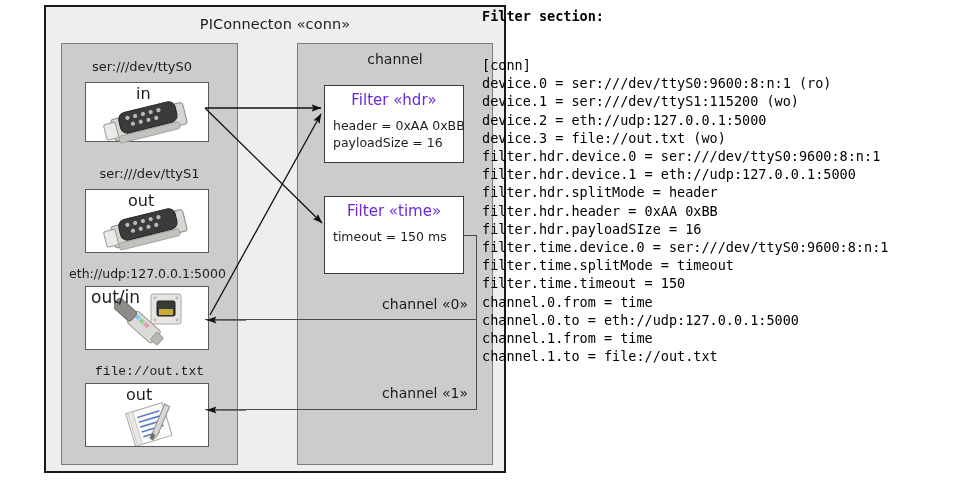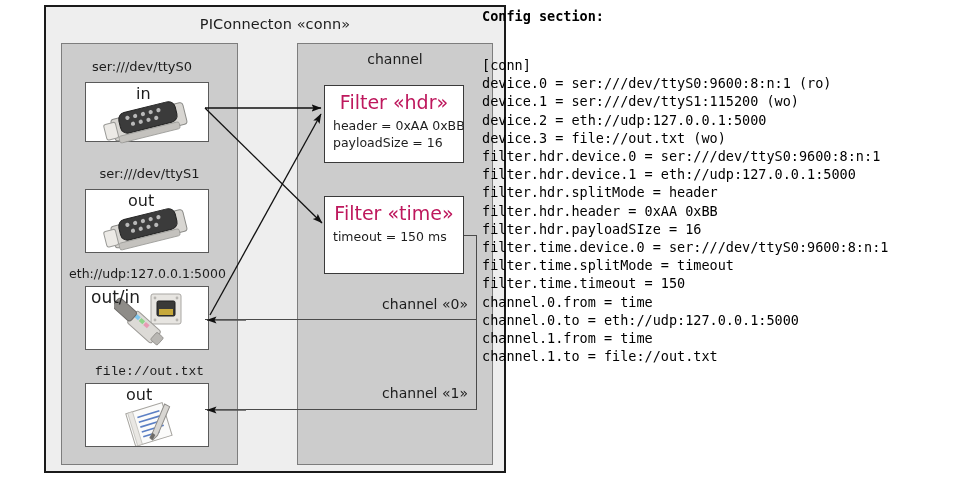--- a/index.html
+++ b/index.html
@@ -99,22 +99,22 @@
     background: #ffffff;
     border: 1.5px solid #3a3a3a;
     box-sizing: border-box;
   }
   .filter-title {
     position: absolute;
     left: 0;
     top: 5px;
     width: 100%;
     text-align: center;
-    font-size: 19px;
-    color: #be185d;
+    font-size: 15px;
+    color: #6d28d9;
   }
   .filter-prop {
     position: absolute;
     left: 8px;
     font-size: 12.5px;
     color: #1d1d1d;
     white-space: nowrap;
   }
 
   
@@ -315,21 +315,21 @@
 
       <line x1="159" y1="101" x2="276" y2="216" stroke="#111111" stroke-width="1.3" marker-end="url(#ah)"></line>
 
       <line x1="200" y1="313" x2="161" y2="313" stroke="#555555" stroke-width="1.3" marker-end="url(#ah)"></line>
 
       <line x1="200" y1="403" x2="161" y2="403" stroke="#555555" stroke-width="1.3" marker-end="url(#ah)"></line>
     </svg>
   </div>
 
   <div class="config-pane">
-    <div class="config-heading">Config section:</div>
+    <div class="config-heading">Filter section:</div>
     <div class="config-body">[conn]
 device.0 = ser:///dev/ttyS0:9600:8:n:1 (ro)
 device.1 = ser:///dev/ttyS1:115200 (wo)
 device.2 = eth://udp:127.0.0.1:5000
 device.3 = file://out.txt (wo)
 filter.hdr.device.0 = ser:///dev/ttyS0:9600:8:n:1
 filter.hdr.device.1 = eth://udp:127.0.0.1:5000
 filter.hdr.splitMode = header
 filter.hdr.header = 0xAA 0xBB
 filter.hdr.payloadSIze = 16

